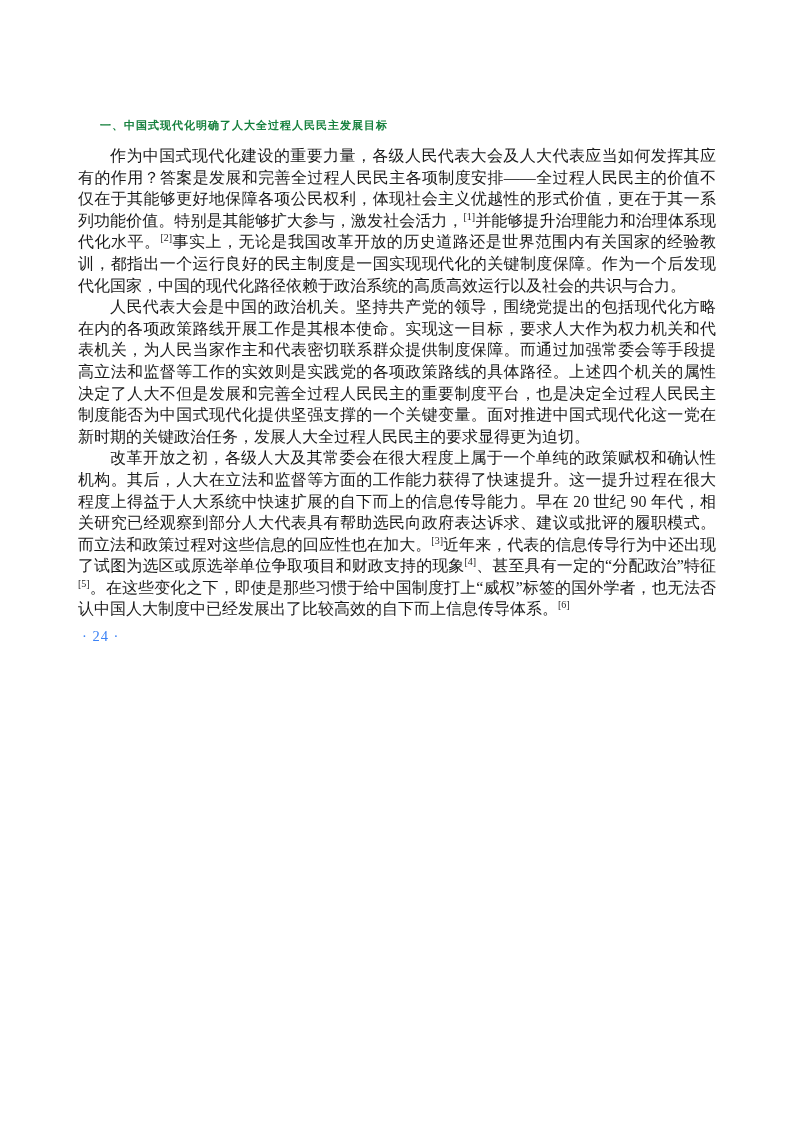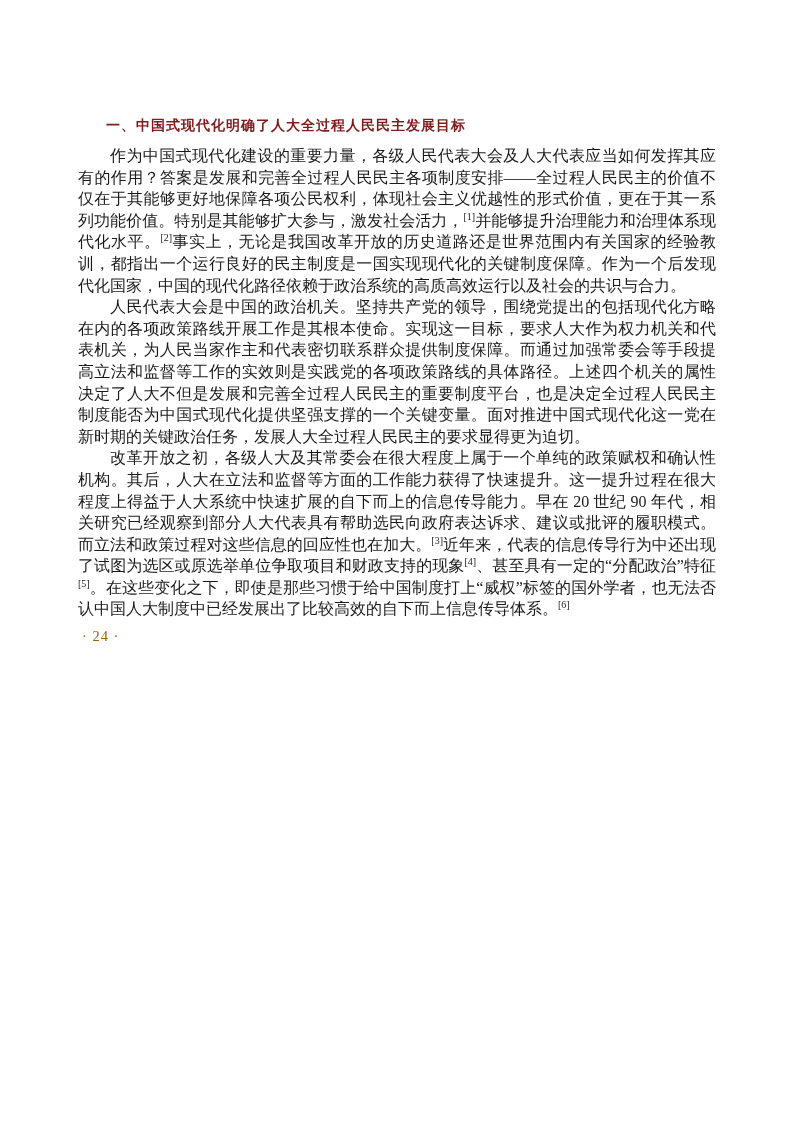--- a/index.html
+++ b/index.html
@@ -30,38 +30,38 @@
     text-justify: inter-ideograph;
     text-indent: 2em;
     word-break: break-all;
   }
   .para.no-indent {
     text-indent: 0;
   }
   .section-heading {
     font-family: "Liberation Sans", "DejaVu Sans", sans-serif;
     font-weight: bold;
-    font-size: 14px;
+    font-size: 11px;
     line-height: 22px;
     margin: 10px 0 9px 0;
     text-indent: 2em;
     letter-spacing: 1px;
-    color: #7f1d1d;
+    color: #15803d;
   }
   sup.footnote-ref {
     font-size: 10px;
     line-height: 0;
     vertical-align: super;
     letter-spacing: 0;
   }
   .page-number {
     margin-top: 8px;
     padding-left: 4px;
     font-size: 14.5px;
-    color: #a16207;
+    color: #3b82f6;
     letter-spacing: 1px;
   }
 </style>
 </head>
 <body>
 
 <div class="page">
   <div class="text-block">
       <h2 class="section-heading">一、中国式现代化明确了人大全过程人民民主发展目标</h2>
       <p class="para">作为中国式现代化建设的重要力量，各级人民代表大会及人大代表应当如何发挥其应有的作用？答案是发展和完善全过程人民民主各项制度安排——全过程人民民主的价值不仅在于其能够更好地保障各项公民权利，体现社会主义优越性的形式价值，更在于其一系列功能价值。特别是其能够扩大参与，激发社会活力，<sup class="footnote-ref">[1]</sup>并能够提升治理能力和治理体系现代化水平。<sup class="footnote-ref">[2]</sup>事实上，无论是我国改革开放的历史道路还是世界范围内有关国家的经验教训，都指出一个运行良好的民主制度是一国实现现代化的关键制度保障。作为一个后发现代化国家，中国的现代化路径依赖于政治系统的高质高效运行以及社会的共识与合力。</p>

